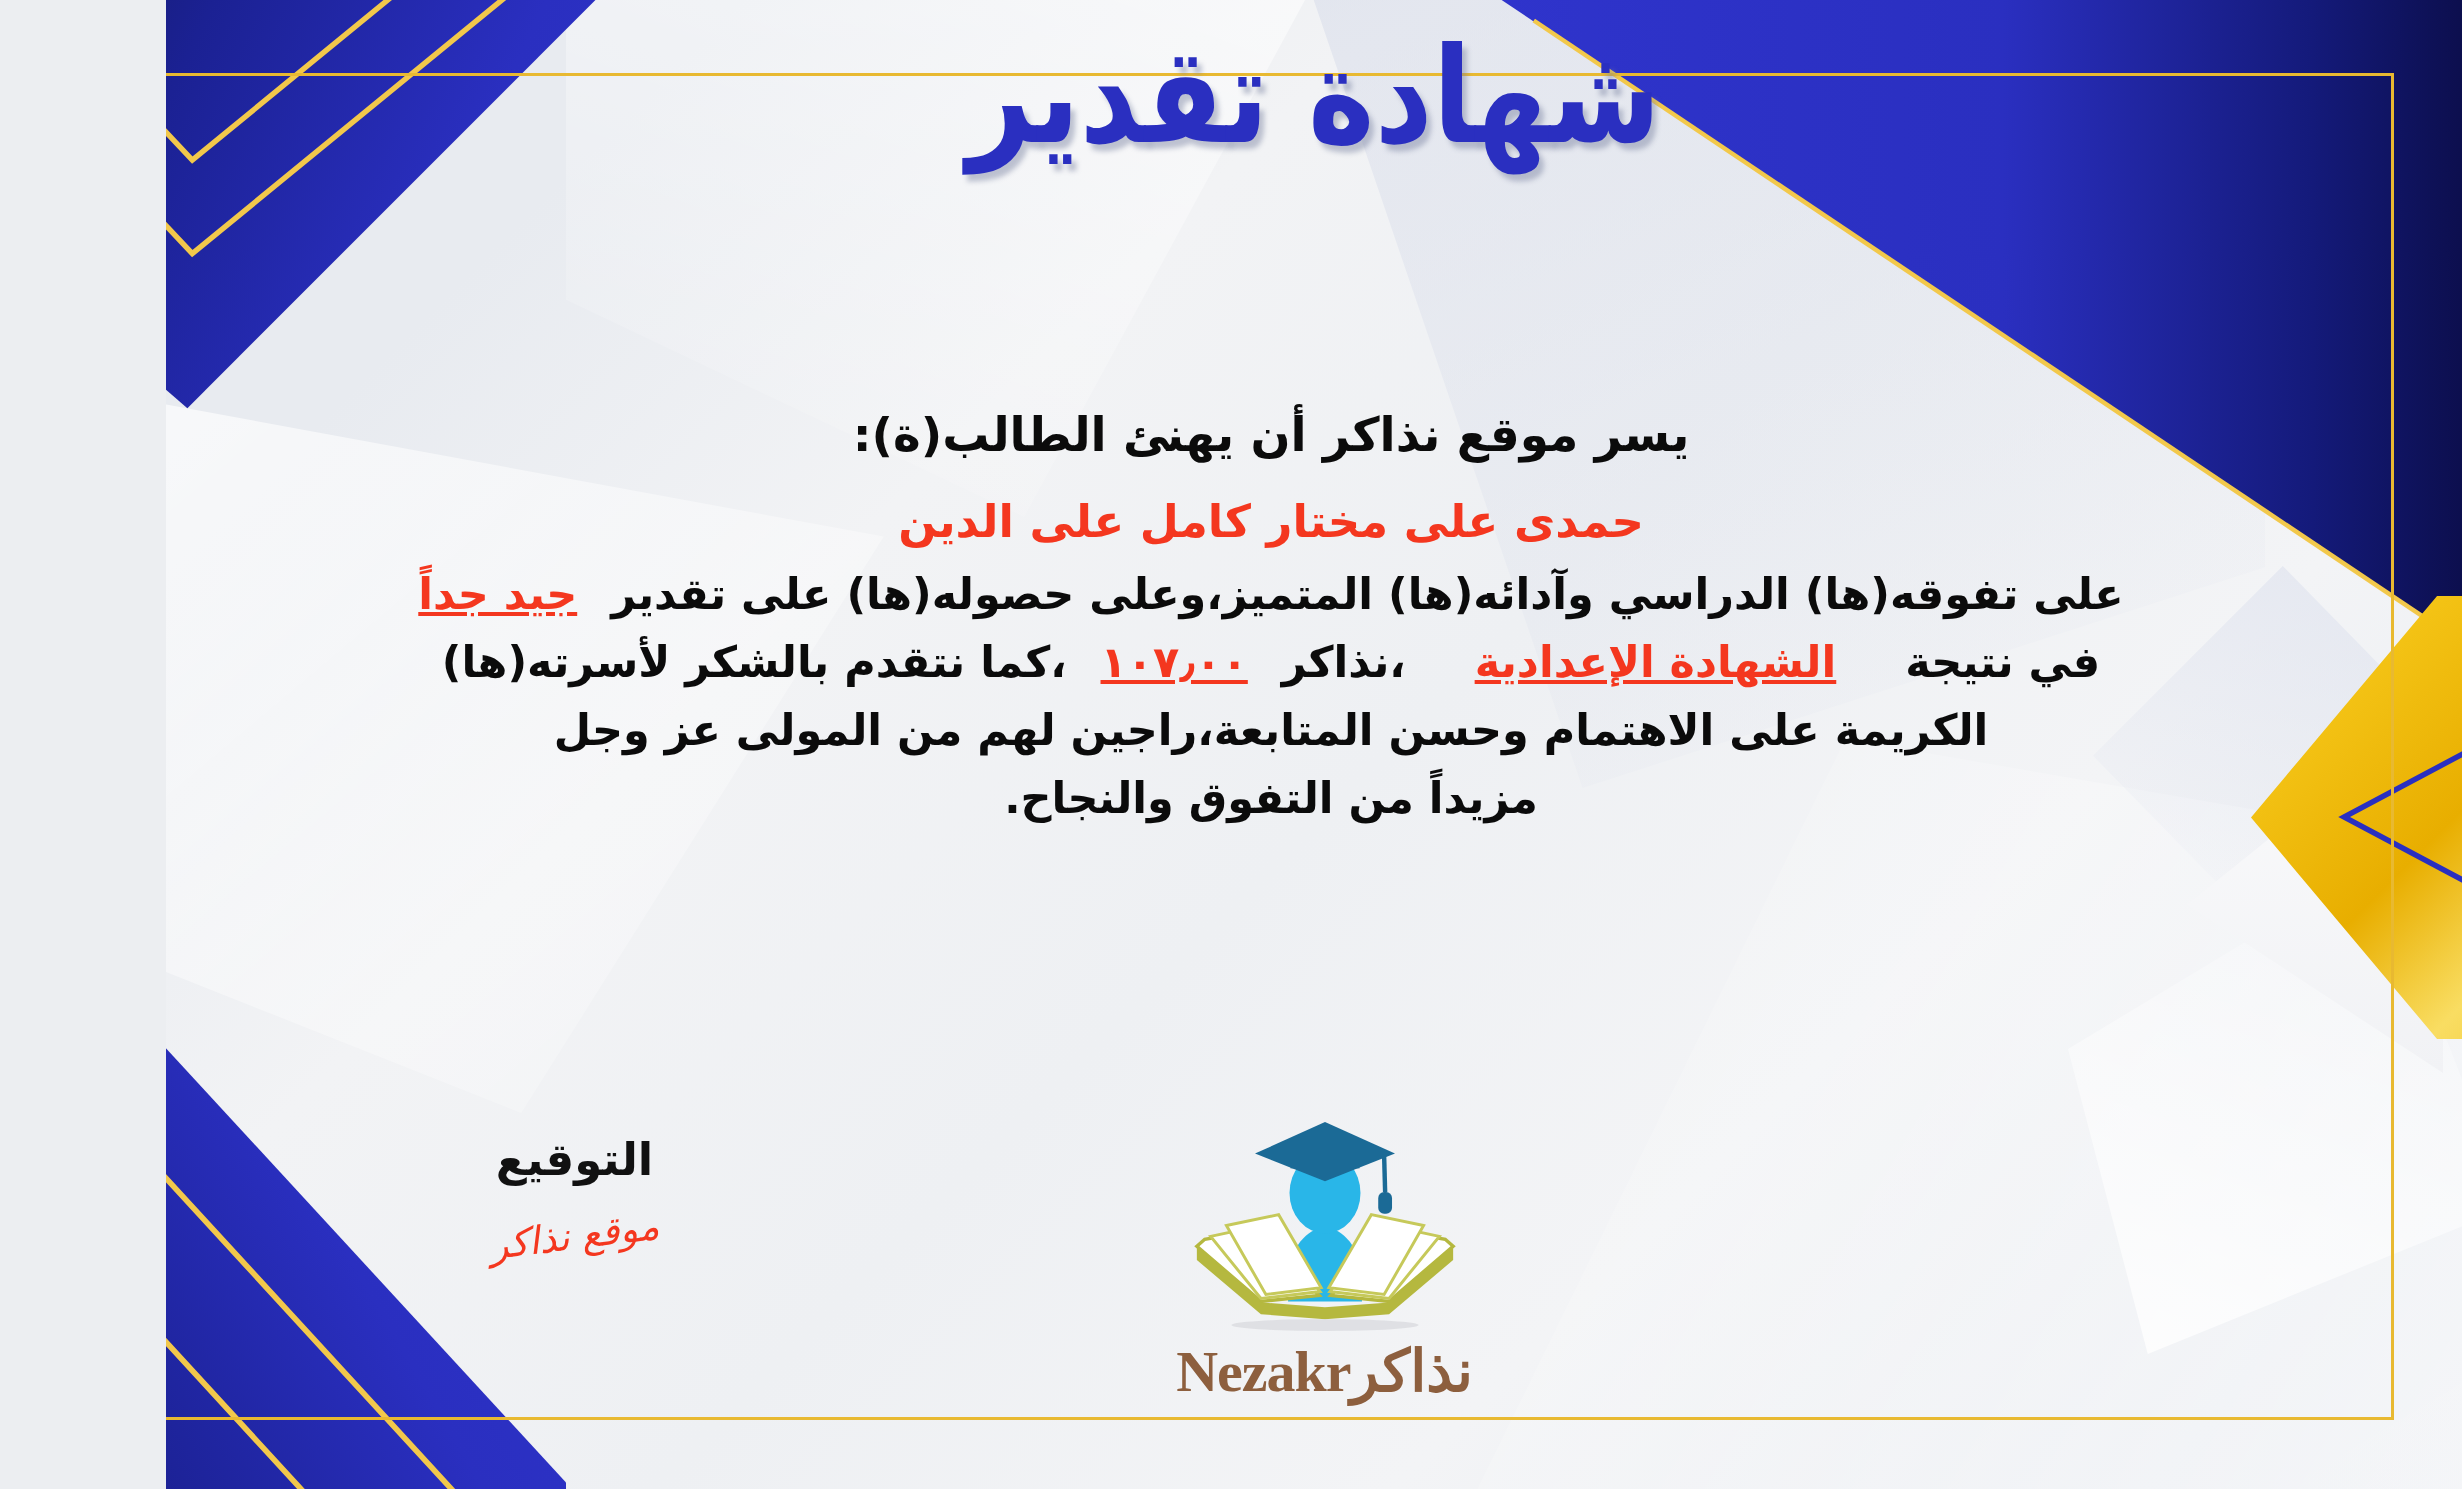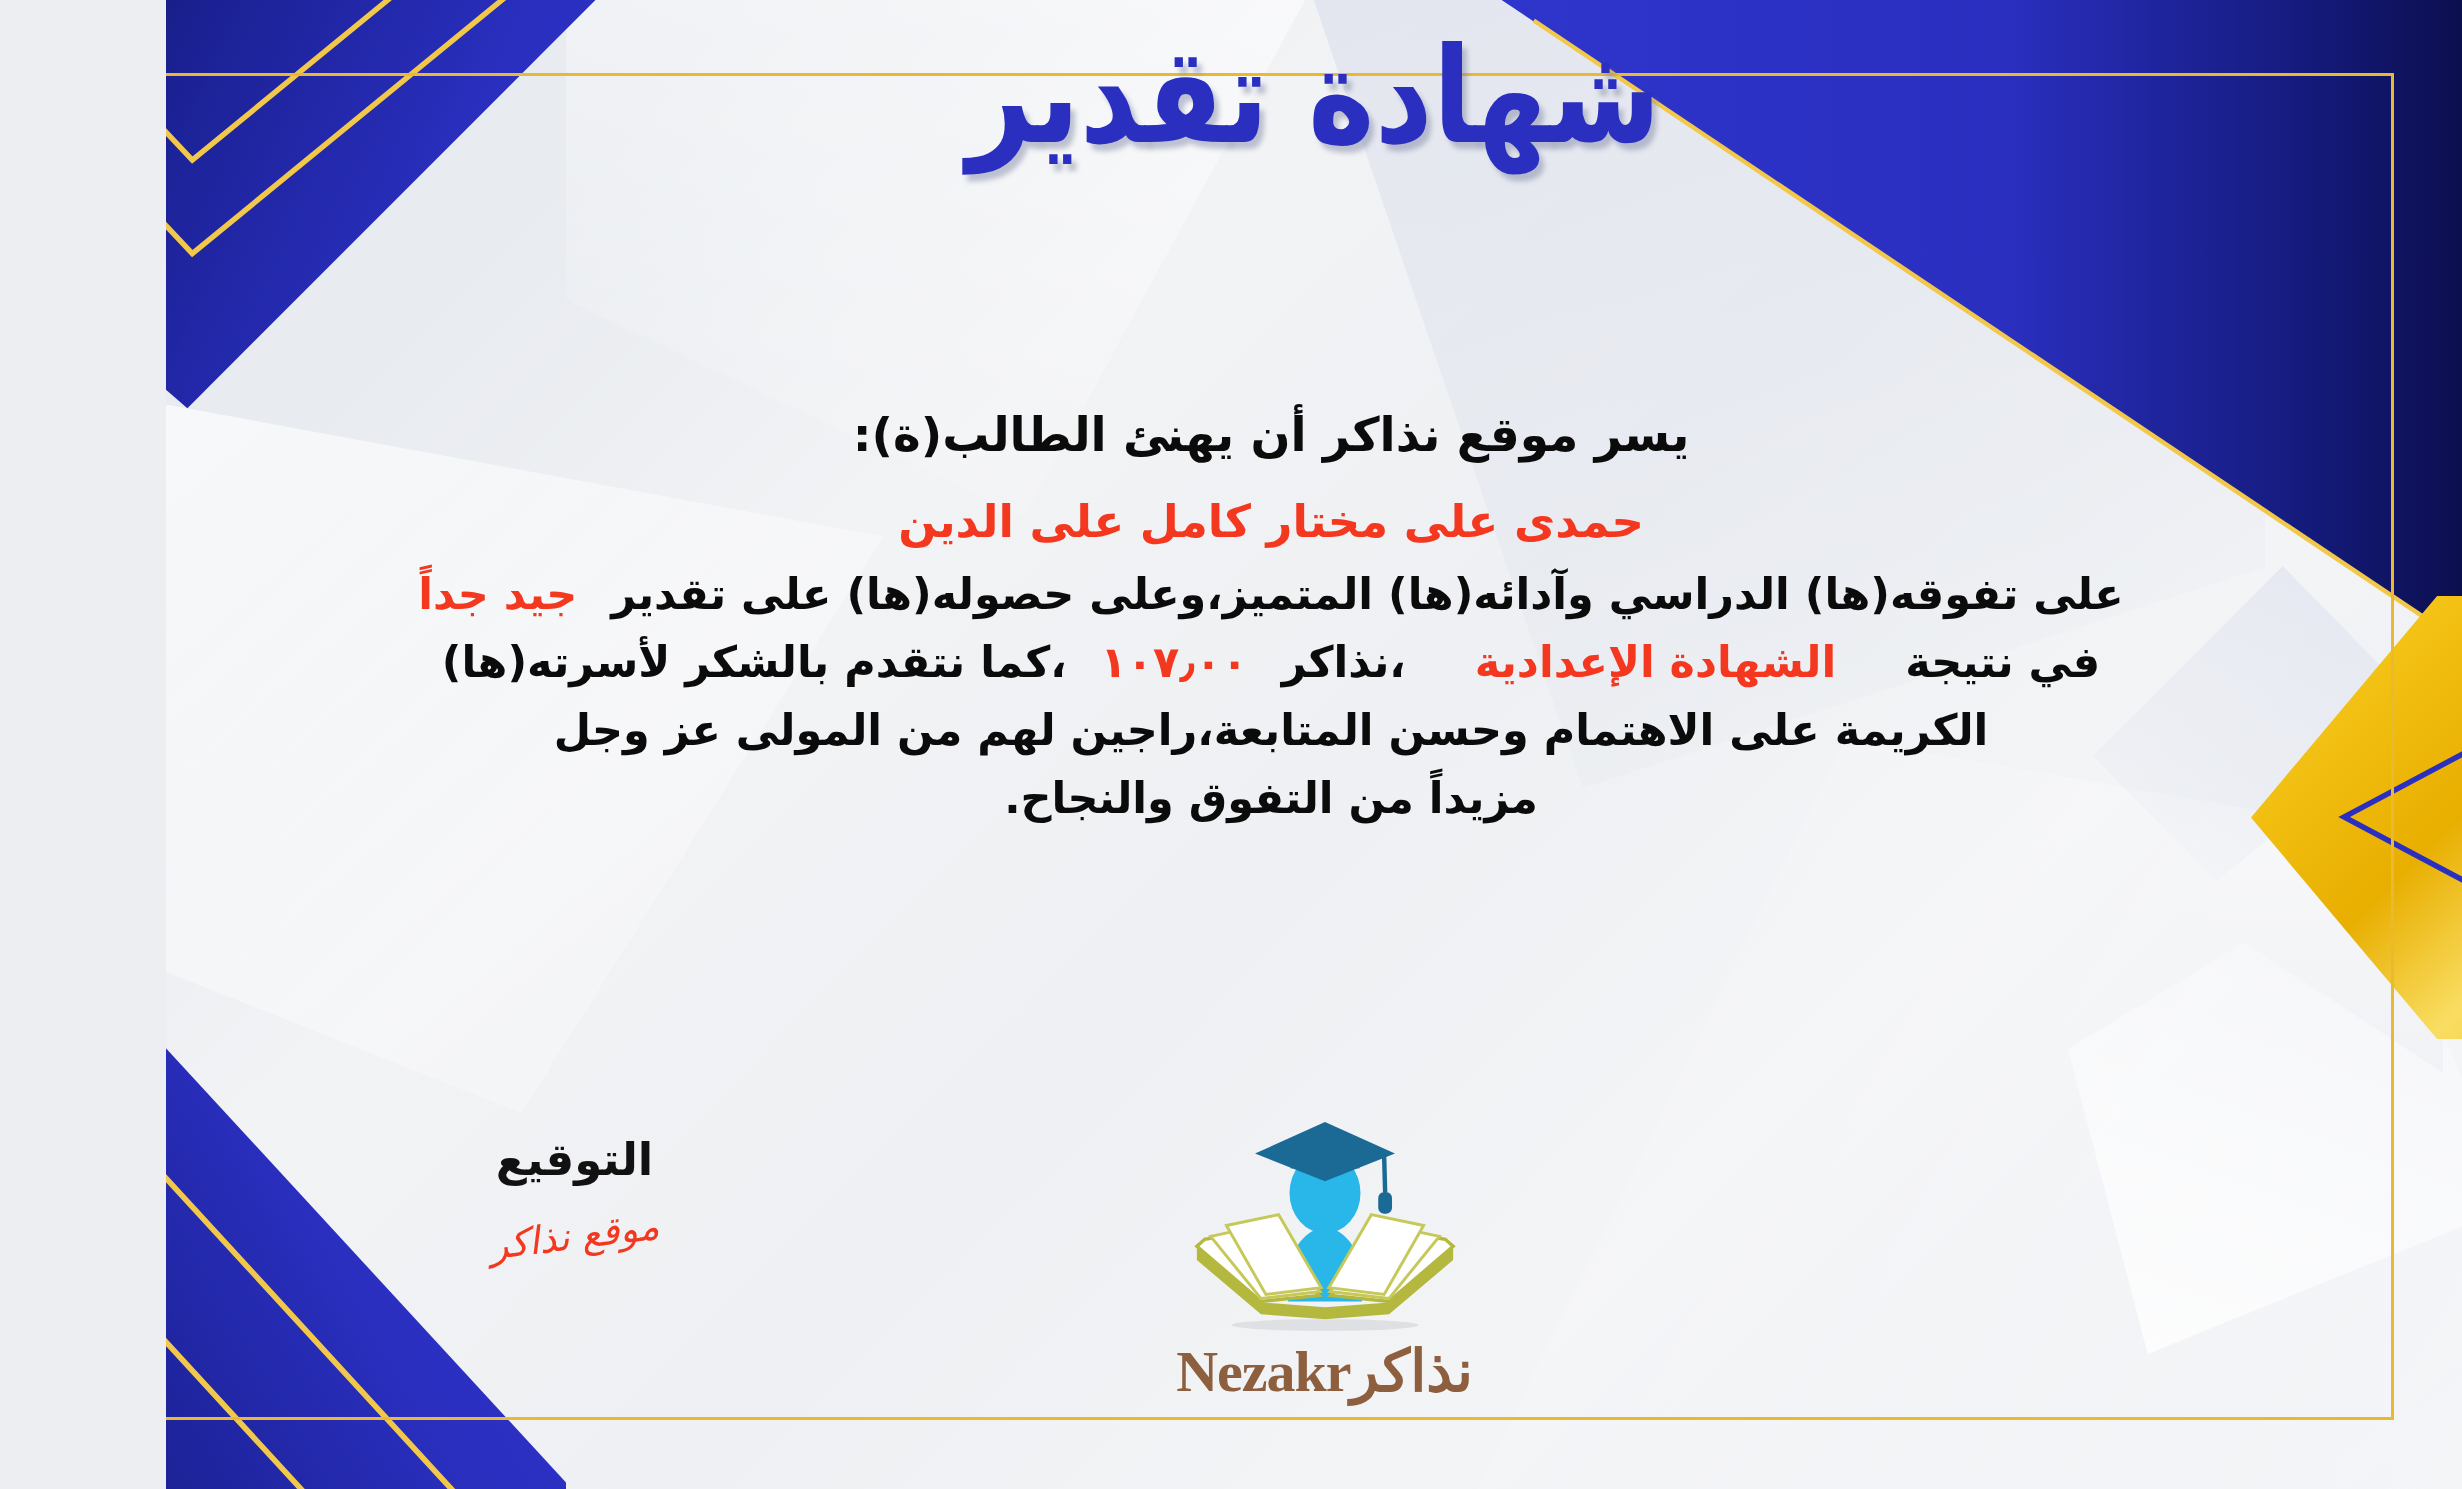--- a/index.html
+++ b/index.html
@@ -106,21 +106,21 @@
   .line{
     font-size:47px;font-weight:600;color:#0b0b0b;line-height:1.52;
     white-space:nowrap;
   }
   .line.name{color:#f4371f;font-size:45px;font-weight:700;margin-top:17.7px;margin-bottom:4.9px;}
   .para{
     font-size:43px;font-weight:600;color:#0b0b0b;line-height:1.58;
     text-align:justify;text-align-last:center;
   }
   .para .l{display:block;white-space:nowrap;}
-  .red{color:#f4371f;}
+  .red{color:#f4371f;text-decoration:underline;}
   .gap-s{display:inline-block;width:34px;}
   .gap-m{display:inline-block;width:69px;}
 
   
   .sig-block{position:absolute;top:1133px;right:1881px;width:345px;text-align:center;direction:rtl;z-index:7;}
   .sig-label{font-size:45px;font-weight:600;color:#111;}
   .sig-script{
     margin-top:27.6px;font-size:38px;color:#f4371f;
     font-family:"DejaVu Serif","Liberation Serif",serif;
     font-style:italic;transform:rotate(-7deg);display:inline-block;

